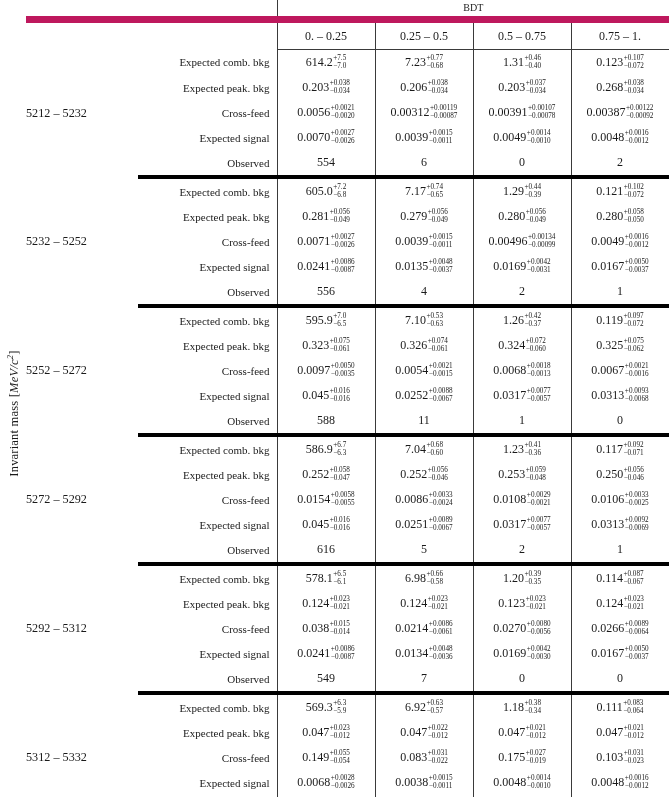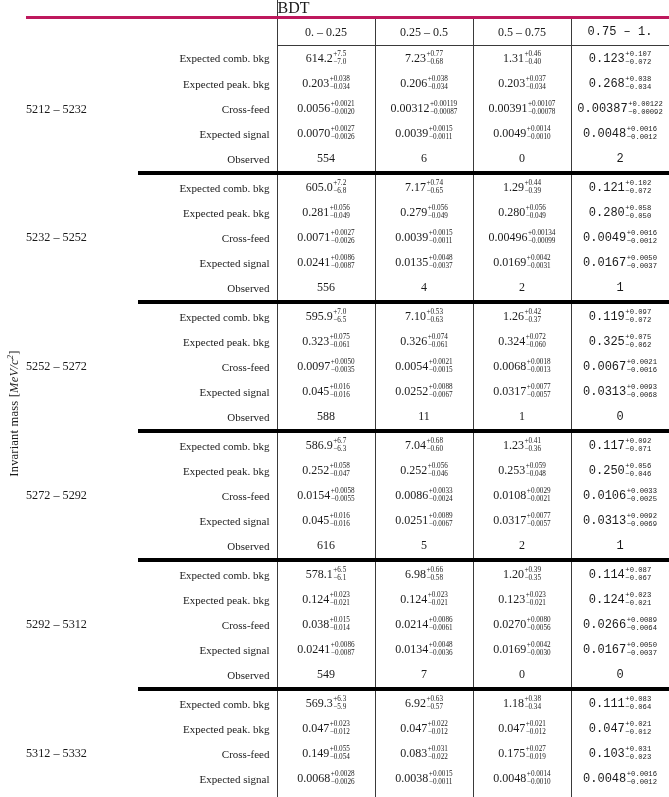--- a/index.html
+++ b/index.html
@@ -66,41 +66,42 @@
     vertical-align: middle;
   }
 
   
   col.c-bin   { width: 112px; }
   col.c-lab   { width: 139px; }
   col.c-d     { width: 98px; }
 
   
   .bdt-head {
-    font-size: 16px;
+    text-align: center;
+    font-size: 10px;
     height: 15px;
     line-height: 15px;
     padding-bottom: 1px !important;
   }
 
   
   .sub-head {
     text-align: center;
     font-size: 12px;
     height: 26px;
     line-height: 26px;
   }
 
   
-  .rule-top-group { border-top: 3px solid #be185d; margin-top: 39px; }
+  .rule-top-group { border-top: 7px solid #be185d; margin-top: 39px; }
   .rule-under-sub { border-bottom: 1px solid #3a3a3a; }
   .rule-block     { border-bottom: 4px solid #000000; }
 
   .vline-left { border-left: 1px solid #3a3a3a; }
-  .vline-right { border-right: 1px solid #3a3a3a; font-family: Liberation Mono, monospace; }
+  .vline-right { border-right: 1px solid #3a3a3a; }
 
   
   td.binlabel {
     text-align: left;
     font-size: 12.2px;
   }
   td.rowlabel {
     text-align: right;
     font-size: 11px;
     padding-right: 7px !important;

